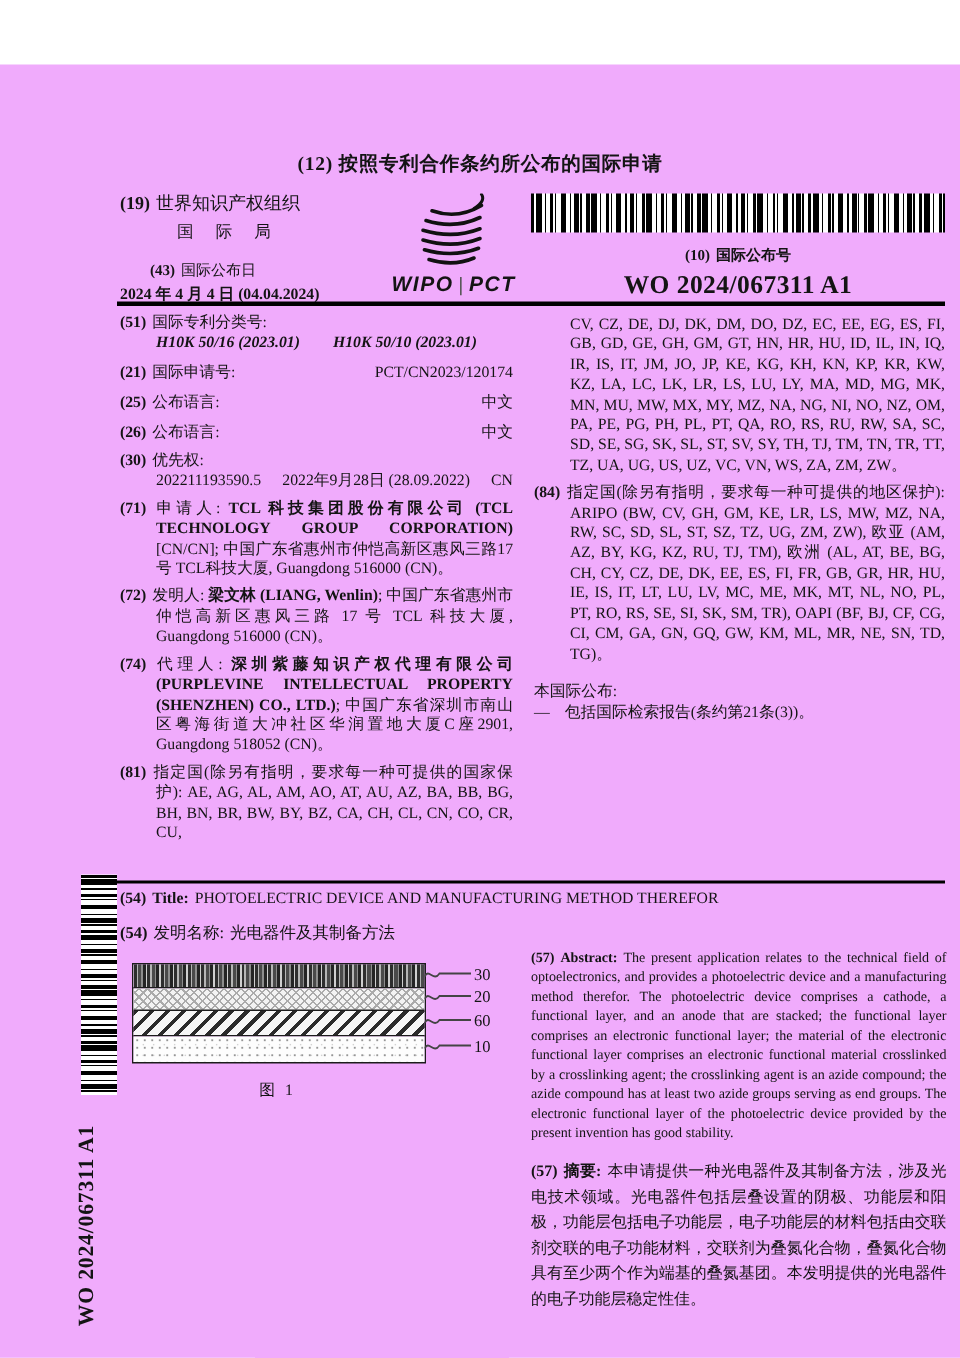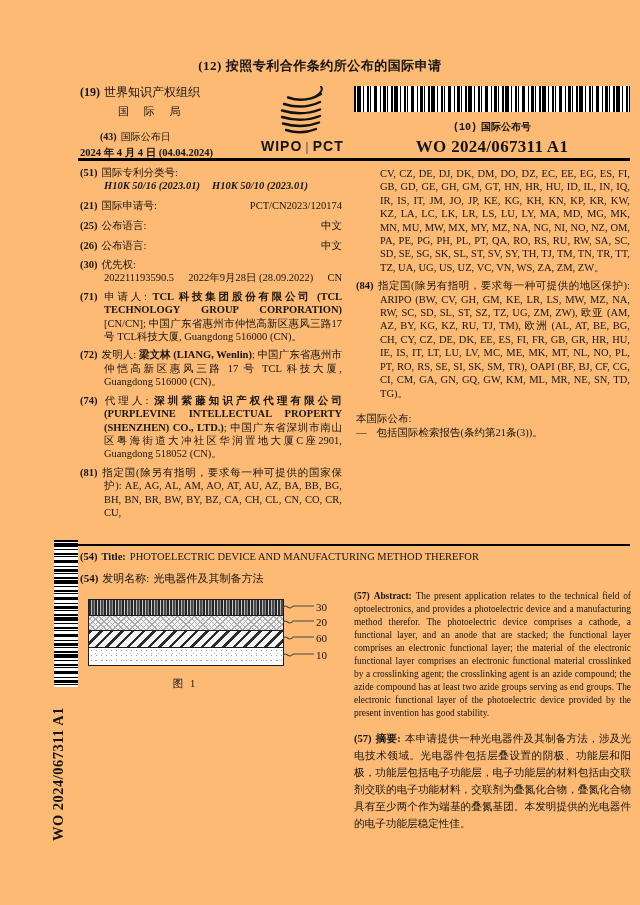--- a/index.html
+++ b/index.html
@@ -1,60 +1,60 @@
 <!DOCTYPE html>
 <html><head>
 <meta charset="utf-8">
 <style>
   html,body{margin:0;padding:0;}
   body{
     width:640px;height:905px;background:#fff;position:relative;overflow:hidden;
     font-family:"Liberation Serif","DejaVu Serif",serif;color:#141414;
     -webkit-font-smoothing:antialiased;
   }
-  .sheet{position:absolute;inset:0;background:#fdba74;}
+  .sheet{position:absolute;inset:0;background:#f0abfc;margin-top:43px;}
   b,.code{font-weight:bold;}
   .code{margin-right:4px;}
 
   
   .pub-type{position:absolute;top:57px;left:0;width:640px;text-align:center;
     font-size:13px;font-weight:bold;letter-spacing:0.5px;}
   .header{position:absolute;top:84px;left:80px;width:550px;display:flex;}
   .org-block{width:172px;font-size:12px;}
   .org-line1{white-space:nowrap;}
   .org-bureau{font-size:11px;letter-spacing:6px;margin:3px 0 0 38px;}
   .pubdate-label{font-size:10px;margin:11px 0 0 20px;}
   .pubdate-value{font-size:10.5px;font-weight:bold;margin-top:2px;white-space:nowrap;}
   .logo-block{width:104px;text-align:center;}
   .logo-svg{display:block;margin:2px auto 0;}
   .logo-text{font-family:"Liberation Sans","DejaVu Sans",sans-serif;
-    font-weight:bold;font-size:14px;letter-spacing:1px;margin-top:2px;white-space:nowrap;}
+    font-weight:bold;font-size:14px;letter-spacing:1px;margin-top:2px;white-space:nowrap;font-style:italic;}
   .logo-sep{font-weight:normal;color:#555;padding:0 3px;font-size:13px;}
   .pubno-block{flex:1;text-align:center;}
   .barcode-top{height:26px;width:276px;margin:2px auto 0;
     background:repeating-linear-gradient(90deg,
       #000 0 2px,#fff 2px 3px,#000 3px 7px,#fff 7px 9px,#000 9px 10px,#fff 10px 13px,
       #000 13px 15px,#fff 15px 16px,#000 16px 17px,#fff 17px 20px,#000 20px 23px,#fff 23px 26px,
       #000 26px 27px,#fff 27px 29px,#000 29px 32px,#fff 32px 33px,#000 33px 34px,#fff 34px 37px);}
-  .pubno-label{font-size:10px;font-weight:bold;margin-top:8px;font-family:Liberation Mono, monospace;}
+  .pubno-label{font-size:10px;font-weight:bold;margin-top:8px;}
   .pubno-value{font-size:17px;font-weight:bold;margin-top:3px;letter-spacing:0.3px;}
 
   .rule1{position:absolute;top:158px;left:78px;width:552px;height:2.5px;background:#000;}
   .rule2{position:absolute;top:544px;left:78px;width:552px;height:2px;background:#000;}
 
   
   .cols{position:absolute;top:166px;left:80px;width:550px;display:flex;gap:14px;
     font-size:10.5px;line-height:13.4px;}
   .colL{width:262px;}
   .colR{width:274px;}
   .row{display:flex;justify-content:space-between;margin-top:6.5px;white-space:nowrap;}
   .para{margin:5px 0 0 0;text-align:justify;}
   .hang{padding-left:24px;text-indent:-24px;}
   .ind{padding-left:24px;}
-  .cls-vals{display:flex;gap:12px;padding-left:24px;font-weight:bold;font-style:italic;}
+  .cls-vals{display:flex;gap:22px;padding-left:24px;font-weight:bold;font-style:italic;}
   .prio-vals{display:flex;justify-content:space-between;padding-left:24px;margin-top:0.5px;}
   .pubnote-title{margin-top:12px;}
   .pubnote-item{margin-top:1px;}
   .pubnote-item .code{font-weight:normal;margin-right:10px;}
 
   
   .title54{position:absolute;top:551px;left:80px;width:550px;font-family:Liberation Serif, serif;}
   .t-en{font-size:10.5px;}
   .t-cn{font-size:11px;margin-top:9px;}
 

